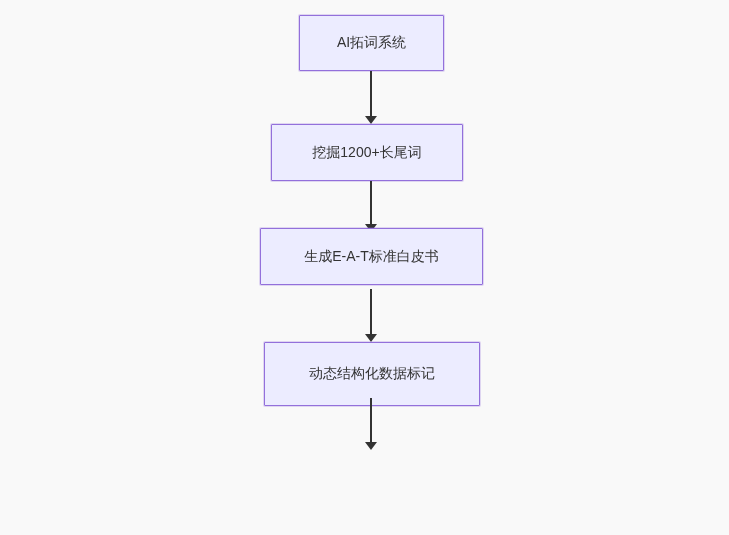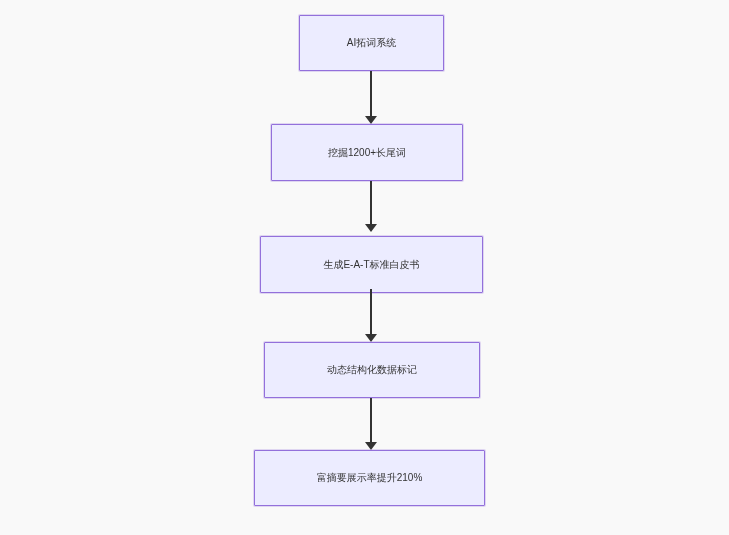--- a/index.html
+++ b/index.html
@@ -20,29 +20,29 @@
   }
   .node {
     position: absolute;
     box-sizing: border-box;
     background: #ececff;
     border: 1px solid #9370db;
     border-radius: 1px;
     display: flex;
     align-items: center;
     justify-content: center;
-    font-size: 10px;
+    font-size: 14px;
     color: #333333;
     white-space: nowrap;
     box-shadow: 0 0 0 1px rgba(147,112,219,0.25);
   }
   .node-1 { left: 299px; top: 15px;  width: 145px; height: 56px; }
   .node-2 { left: 271px; top: 124px; width: 192px; height: 57px; }
-  .node-3 { left: 260px; top: 236px; width: 223px; height: 57px; }
-  .node-4 { left: 264px; top: 342px; width: 216px; height: 56px; }
+  .node-3 { left: 260px; top: 228px; width: 223px; height: 57px; }
+  .node-4 { left: 264px; top: 342px; width: 216px; height: 64px; }
   .node-5 { left: 254px; top: 450px; width: 231px; height: 56px; }
   .edge { position: absolute; }
   .edge-line {
     position: absolute;
     left: 370px;
     width: 2px;
     background: #333333;
   }
   .edge-head {
     position: absolute;
@@ -97,18 +97,15 @@
 
     <div class="node node-4">
       <span>动态结构化数据标记</span>
     </div>
 
     <div class="edge">
       <div class="edge-line line-4"></div>
       <div class="edge-head head-4"></div>
     </div>
 
-    <div class="node node-5">
-      <span>富摘要展示率提升210%</span>
-    </div>
 
   </div>
 </div>
 
 </body></html>

